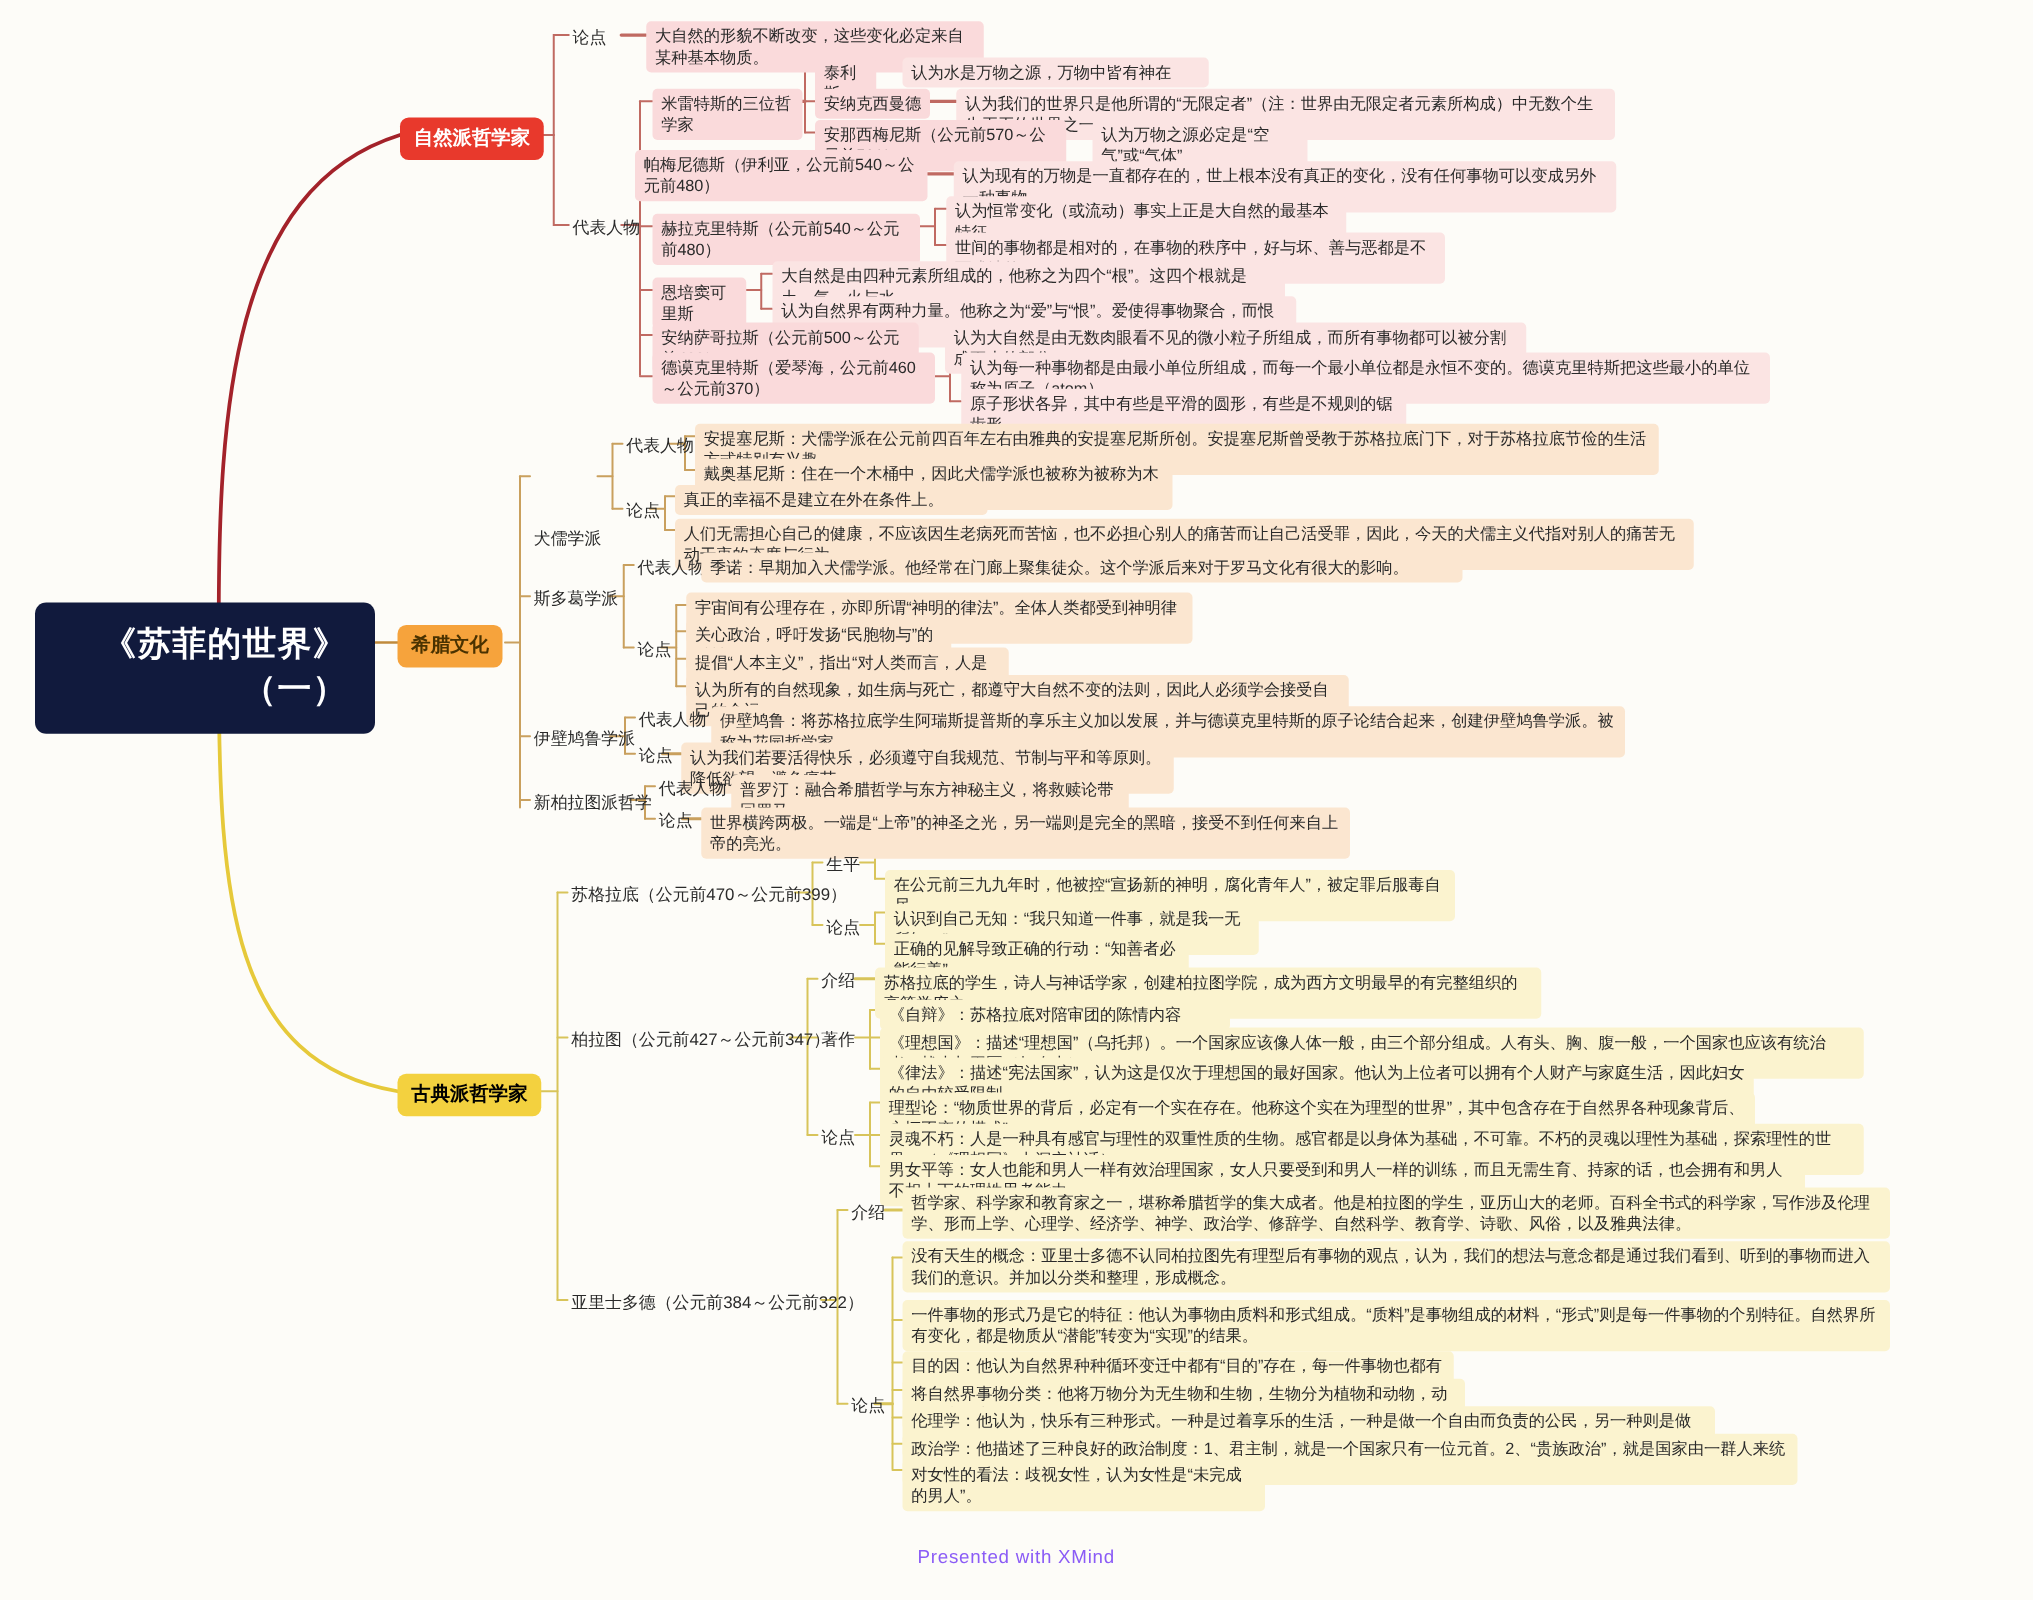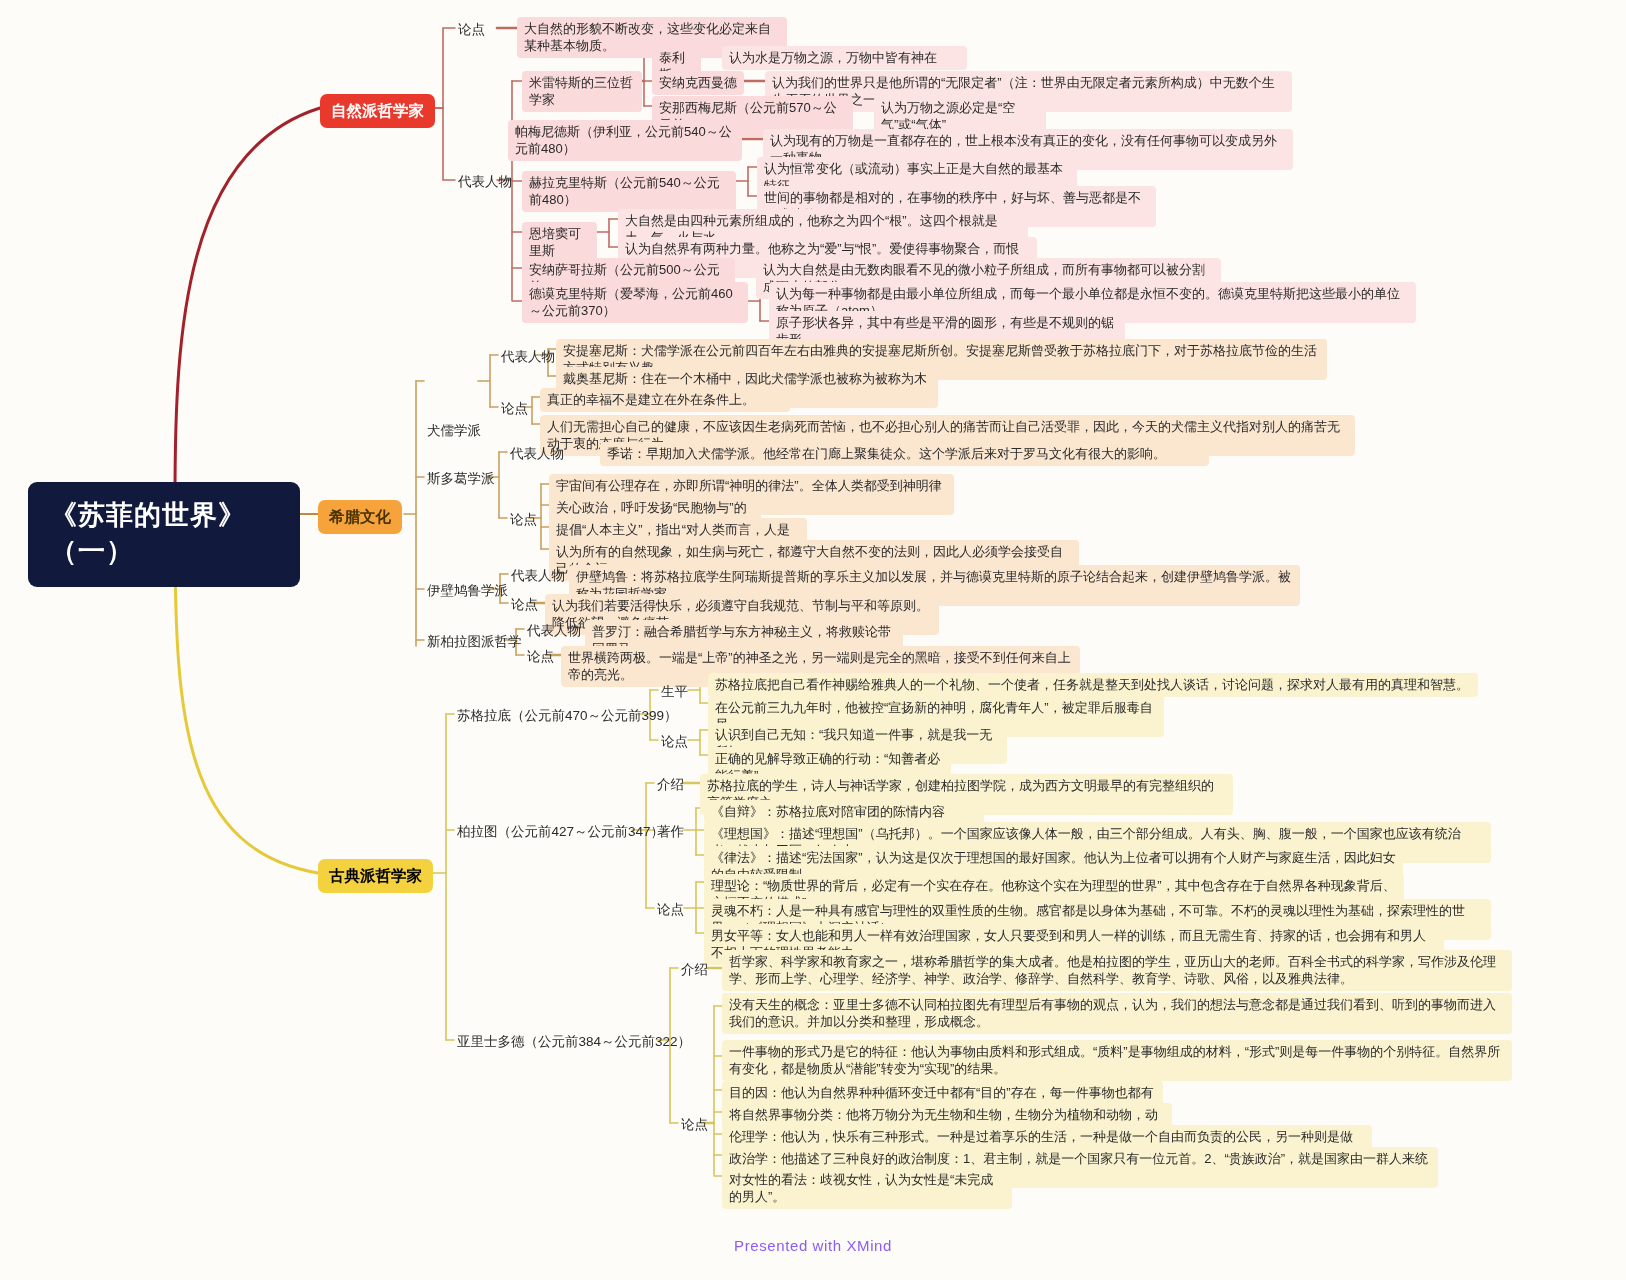--- a/index.html
+++ b/index.html
@@ -31,21 +31,21 @@
 
   
   .root {
     background: #111a3d;
     color: #ffffff;
     border-radius: 9px;
     font-size: 27px;
     font-weight: 600;
     padding: 16px 22px 18px 22px;
     letter-spacing: 1px;
-    text-align: left;
+    text-align: right;
   }
 
   
   .chip {
     border-radius: 7px;
     font-size: 15.5px;
     font-weight: 600;
     padding: 7px 11px;
     color: #ffffff;
     text-align: center;
@@ -280,21 +280,21 @@
   <div class="node cat" style="left:424px; top:372px;margin-top:48px;">犬儒学派</div>
   <div class="node cat" style="left:498px; top:346px;">代表人物</div>
   <div class="node leaf o" style="left:556px; top:339px; width:771px;">安提塞尼斯：犬儒学派在公元前四百年左右由雅典的安提塞尼斯所创。安提塞尼斯曾受教于苏格拉底门下，对于苏格拉底节俭的生活方式特别有兴趣。</div>
   <div class="node leaf o" style="left:556px; top:367px; width:382px;">戴奥基尼斯：住在一个木桶中，因此犬儒学派也被称为被称为木桶哲学家。</div>
   <div class="node cat" style="left:498px; top:398px;">论点</div>
   <div class="node leaf o" style="left:540px; top:388px; width:250px;">真正的幸福不是建立在外在条件上。</div>
   <div class="node leaf o" style="left:540px; top:415px; width:815px;">人们无需担心自己的健康，不应该因生老病死而苦恼，也不必担心别人的痛苦而让自己活受罪，因此，今天的犬儒主义代指对别人的痛苦无动于衷的态度与行为。</div>
 
   <div class="node cat" style="left:424px; top:468px;">斯多葛学派</div>
   <div class="node cat" style="left:507px; top:443px;">代表人物</div>
-  <div class="node leaf o" style="left:600px; top:442px; width:609px;">季诺：早期加入犬儒学派。他经常在门廊上聚集徒众。这个学派后来对于罗马文化有很大的影响。</div>
+  <div class="node leaf o" style="left:561px; top:442px; width:609px;">季诺：早期加入犬儒学派。他经常在门廊上聚集徒众。这个学派后来对于罗马文化有很大的影响。</div>
   <div class="node cat" style="left:507px; top:509px;">论点</div>
   <div class="node leaf o" style="left:549px; top:474px; width:405px;">宇宙间有公理存在，亦即所谓“神明的律法”。全体人类都受到神明律法的管辖。</div>
   <div class="node leaf o" style="left:549px; top:496px; width:212px;">关心政治，呼吁发扬“民胞物与”的精神。</div>
   <div class="node leaf o" style="left:549px; top:518px; width:258px;">提倡“人本主义”，指出“对人类而言，人是神圣的。”</div>
   <div class="node leaf o" style="left:549px; top:540px; width:530px;">认为所有的自然现象，如生病与死亡，都遵守大自然不变的法则，因此人必须学会接受自己的命运。</div>
 
   <div class="node cat" style="left:424px; top:580px;">伊壁鸠鲁学派</div>
   <div class="node cat" style="left:508px; top:565px;">代表人物</div>
   <div class="node leaf o" style="left:569px; top:565px; width:731px;">伊壁鸠鲁：将苏格拉底学生阿瑞斯提普斯的享乐主义加以发展，并与德谟克里特斯的原子论结合起来，创建伊壁鸠鲁学派。被称为花园哲学家。</div>
   <div class="node cat" style="left:508px; top:594px;">论点</div>
@@ -303,21 +303,20 @@
   <div class="node cat" style="left:424px; top:631px;">新柏拉图派哲学</div>
   <div class="node cat" style="left:524px; top:620px;">代表人物</div>
   <div class="node leaf o" style="left:585px; top:620px; width:318px;">普罗汀：融合希腊哲学与东方神秘主义，将救赎论带回罗马。</div>
   <div class="node cat" style="left:524px; top:646px;">论点</div>
   <div class="node leaf o" style="left:561px; top:646px; width:519px;">世界横跨两极。一端是“上帝”的神圣之光，另一端则是完全的黑暗，接受不到任何来自上帝的亮光。</div>
 
   <div class="node chip yellow" style="left:318px; top:859px;">古典派哲学家</div>
 
   <div class="node cat" style="left:454px; top:705px;">苏格拉底（公元前470～公元前399）</div>
   <div class="node cat" style="left:658px; top:681px;">生平</div>
-  <div class="node leaf y" style="left:708px; top:673px; width:770px;">苏格拉底把自己看作神赐给雅典人的一个礼物、一个使者，任务就是整天到处找人谈话，讨论问题，探求对人最有用的真理和智慧。</div>
   <div class="node leaf y" style="left:708px; top:696px; width:456px;">在公元前三九九年时，他被控“宣扬新的神明，腐化青年人”，被定罪后服毒自尽。</div>
   <div class="node cat" style="left:658px; top:731px;">论点</div>
   <div class="node leaf y" style="left:708px; top:723px; width:299px;">认识到自己无知：“我只知道一件事，就是我一无所知。”</div>
   <div class="node leaf y" style="left:708px; top:747px; width:243px;">正确的见解导致正确的行动：“知善者必能行善”</div>
 
   <div class="node cat" style="left:454px; top:821px;">柏拉图（公元前427～公元前347）</div>
   <div class="node cat" style="left:654px; top:774px;">介绍</div>
   <div class="node leaf y" style="left:700px; top:774px; width:533px;">苏格拉底的学生，诗人与神话学家，创建柏拉图学院，成为西方文明最早的有完整组织的高等学府之一。</div>
   <div class="node cat" style="left:654px; top:821px;">著作</div>
   <div class="node leaf y" style="left:704px; top:800px; width:280px;">《自辩》：苏格拉底对陪审团的陈情内容</div>

